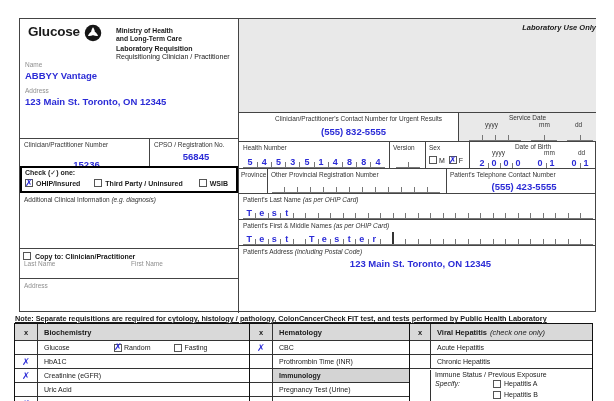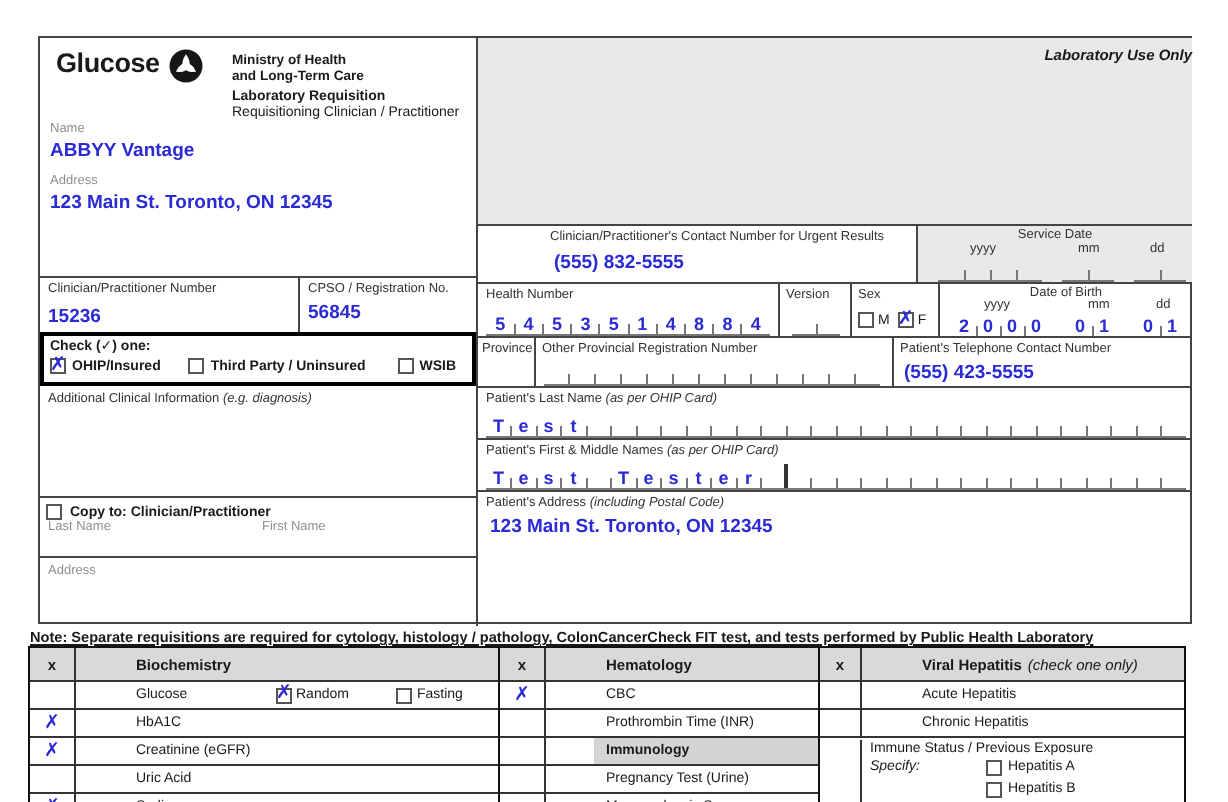--- a/index.html
+++ b/index.html
@@ -2,41 +2,41 @@
 <html><head>
 <meta charset="utf-8">
 <style>
   html,body{margin:0;padding:0;background:#fff;}
   .screen{position:relative;width:614px;height:401px;background:#fff;overflow:hidden;
           font-family:"Liberation Sans","DejaVu Sans",sans-serif;color:#1a1a1a;}
   .bx{position:absolute;box-sizing:border-box;}
   .form{position:absolute;left:19px;top:18px;width:577px;height:294px;border:1px solid #444;box-sizing:border-box;background:#fff;}
   .lbl{font-size:6.5px;color:#333;line-height:8px;white-space:nowrap;}
   .faint{color:#8f8f8f;}
-  .val{color:#2b2bd6;font-weight:700;font-size:9.5px;line-height:11px;white-space:nowrap;}
+  .val{color:#2b2bd6;font-weight:700;font-size:9.5px;line-height:11px;white-space:nowrap;text-align:center;}
   .bl{border-left:1px solid #444;}.bt{border-top:1px solid #444;}.bb{border-bottom:1px solid #444;}
   .gray{background:#e9e9e9;}
   .boldital{font-weight:700;font-style:italic;text-align:right;}
   .cb{display:inline-block;width:8px;height:8px;border:1px solid #555;background:#fff;position:relative;vertical-align:-1px;box-sizing:border-box;flex:none;}
   .cb .mk{position:absolute;left:-1px;top:-2.5px;}
   .mk{color:#2b2bd6;font-weight:700;font-size:9.5px;line-height:9px;font-family:"DejaVu Sans",sans-serif;}
   .comb{position:absolute;display:flex;align-items:stretch;border-bottom:1px solid #777;}
   .comb .c{flex:1;position:relative;display:flex;align-items:flex-end;justify-content:center;
            color:#2b2bd6;font-weight:700;font-size:9px;line-height:10px;}
   .comb .c::after{content:"";position:absolute;right:-0.5px;bottom:0;width:1px;height:5px;background:#777;}
   .comb .c:last-child::after{display:none;}
   .comb .c.hv::after{display:block;height:12px;width:2px;background:#333;}
   .dlabels{position:absolute;font-size:6.5px;color:#333;}
   .note{position:absolute;left:15px;top:314px;width:580px;font-size:7.3px;font-weight:700;text-decoration:underline;white-space:nowrap;}
   .sec{position:absolute;border:1px solid #111;box-sizing:border-box;background:#fff;}
   .sec2x{border-left:none;}
   .trow{display:flex;height:13px;border-top:1px solid #333;align-items:center;font-size:7px;}
   .thead{height:16px;border-top:none;background:#d9d9d9;font-weight:700;font-size:7.5px;}
   .xc{width:22px;align-self:stretch;border-right:1px solid #333;display:flex;align-items:center;justify-content:center;flex:none;}
-  .tl{padding-left:6px;white-space:nowrap;margin-left:24px;}
+  .tl{padding-left:6px;white-space:nowrap;}
   .subhead{background:#d4d4d4;font-weight:700;}
   .ital{font-style:italic;font-weight:400;}
   .tall{display:block;height:auto;padding:1px 0 0 0;}
   .specline{display:flex;align-items:center;height:11px;}
 </style>
 </head>
 <body>
 
 <div class="screen">
 
@@ -62,21 +62,21 @@
     <div class="bx" style="left:96px;top:26px;font-size:7px;font-weight:700;line-height:8px;">Laboratory Requisition</div>
     <div class="bx" style="left:96px;top:34px;font-size:7px;line-height:8px;">Requisitioning Clinician / Practitioner</div>
 
     <div class="bx lbl faint" style="left:5px;top:42px;">Name</div>
     <div class="bx val" style="left:5px;top:51px;">ABBYY Vantage</div>
     <div class="bx lbl faint" style="left:5px;top:68px;">Address</div>
     <div class="bx val" style="left:5px;top:77px;">123 Main St. Toronto, ON 12345</div>
 
     <div class="bx bt" style="left:0;top:119px;width:129px;height:28px;">
       <div class="lbl" style="margin:2px 0 0 4px;">Clinician/Practitioner Number</div>
-      <div class="val" style="margin:4px 0 0 4px;">15236</div>
+      <div class="val" style="margin:10px 0 0 4px;">15236</div>
     </div>
     <div class="bx bt bl" style="left:129px;top:119px;width:89px;height:28px;">
       <div class="lbl" style="margin:2px 0 0 4px;">CPSO / Registration No.</div>
       <div class="val" style="margin:2px 0 0 4px;">56845</div>
     </div>
 
     <div class="bx" style="left:0;top:147px;width:218px;height:27px;border:2px solid #000;">
       <div style="font-size:7px;font-weight:700;margin:1px 0 0 3px;">Check (✓) one:</div>
       <div style="display:flex;align-items:center;margin:2px 0 0 3px;font-size:7px;font-weight:700;">
         <span class="cb">

